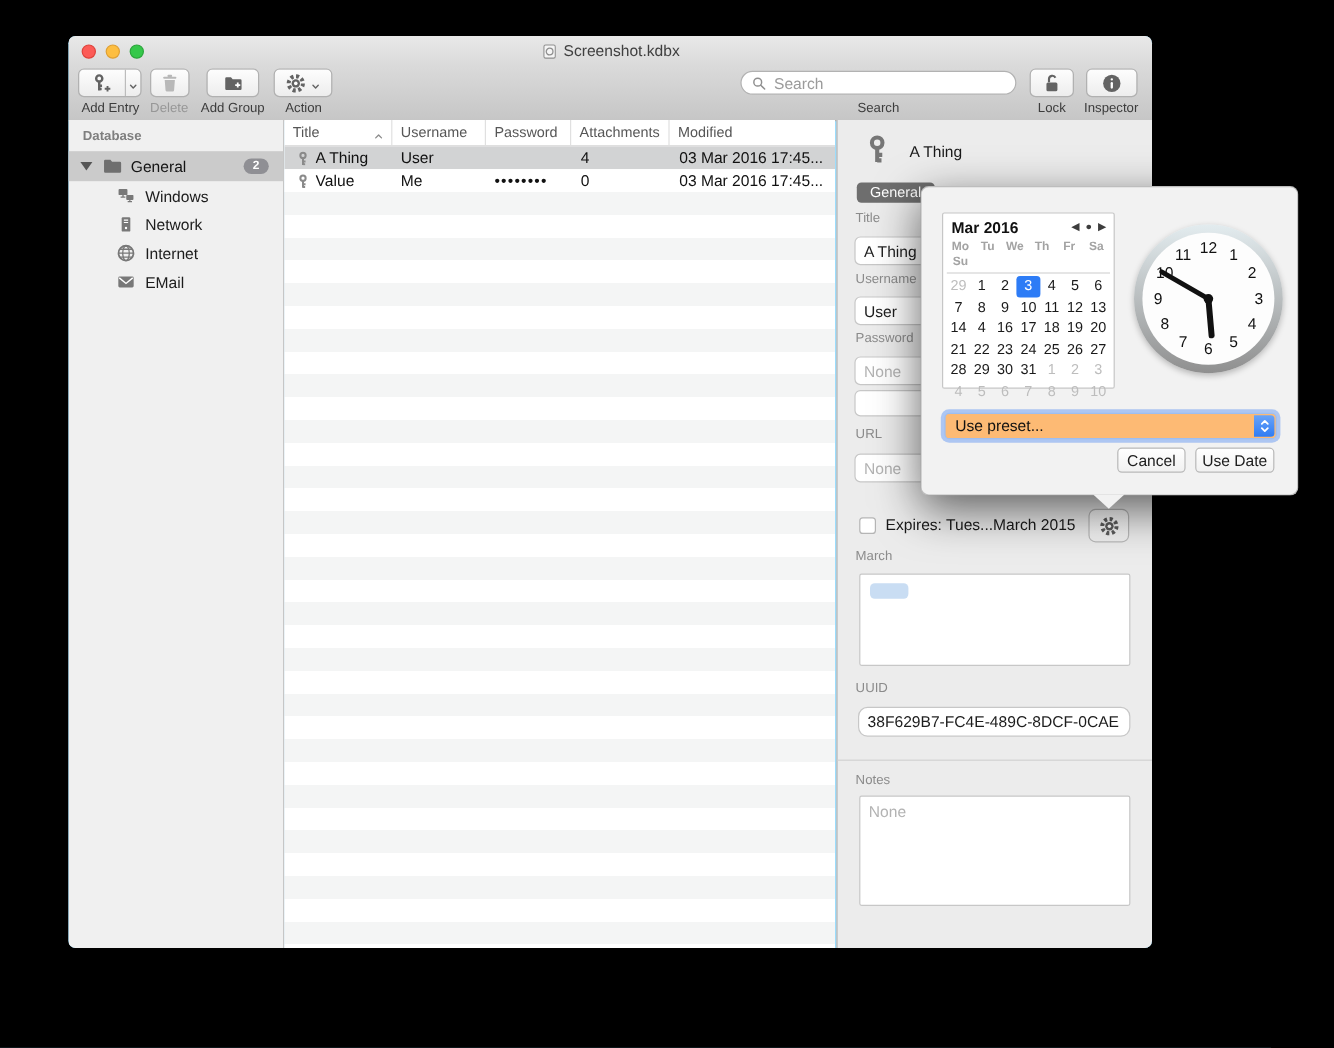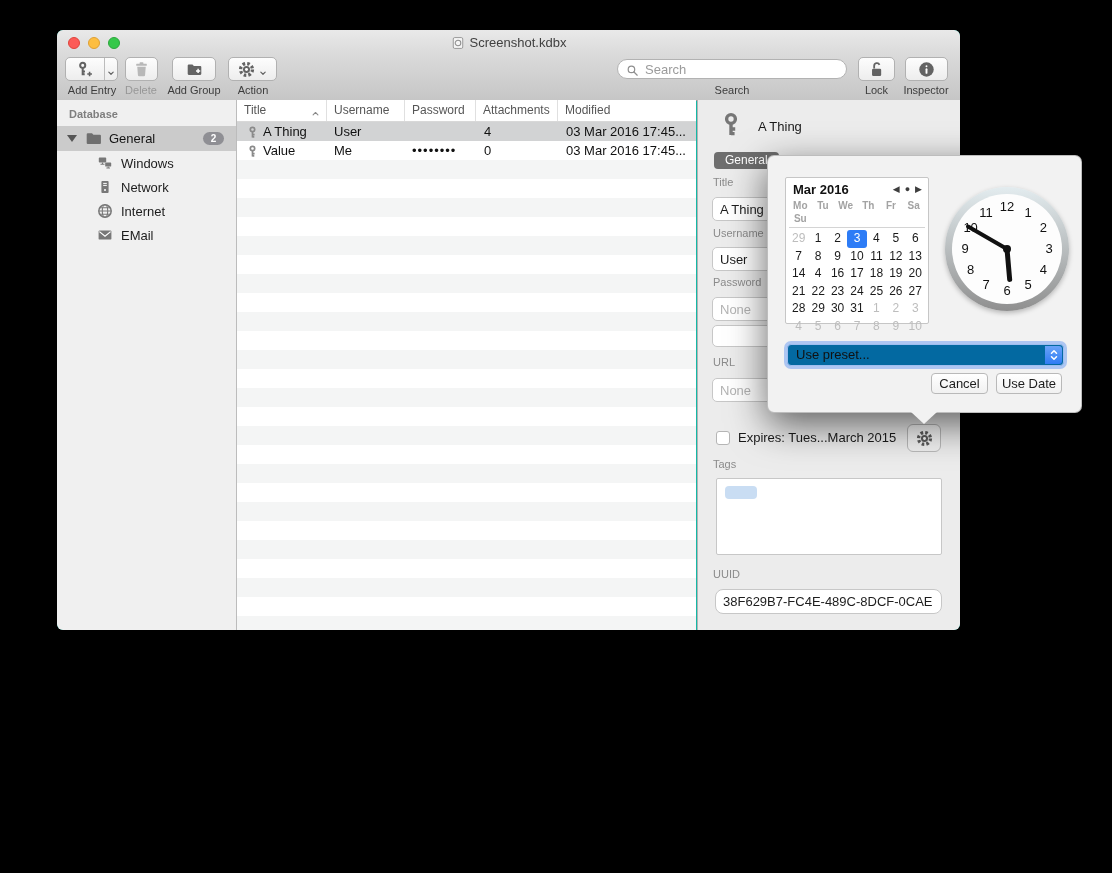--- a/index.html
+++ b/index.html
@@ -1,19 +1,19 @@
 <!DOCTYPE html>
 <html><head>
 <meta charset="utf-8">
 <style>
   html,body{margin:0;padding:0;background:#000;width:1112px;height:873px;overflow:hidden;
     font-family:"Liberation Sans","DejaVu Sans",sans-serif;-webkit-font-smoothing:antialiased;}
   .stage{position:relative;width:1112px;height:873px;background:#000;}
   
-  .window{position:absolute;left:57px;top:30px;width:903px;height:600px;background:#14b8a6;
+  .window{position:absolute;left:57px;top:30px;width:903px;height:760px;background:#7dd3fc;
     border-radius:6px;box-shadow:0 22px 60px rgba(0,0,0,.65);overflow:hidden;}
   .titlebar{position:absolute;left:0;top:0;right:0;height:25px;
     background:linear-gradient(#e9e9e9,#dadada);display:flex;align-items:center;justify-content:center;}
   .tl{position:absolute;top:7px;width:12px;height:12px;border-radius:50%;}
   .tl.red{left:11px;background:#fc5b57;border:1px solid #df443c;box-sizing:border-box;}
   .tl.yellow{left:31px;background:#fdbe41;border:1px solid #dfa034;box-sizing:border-box;}
   .tl.green{left:51px;background:#35c84a;border:1px solid #2ca63c;box-sizing:border-box;}
   .title-wrap{display:flex;align-items:center;gap:5px;font-size:13px;color:#404040;}
   .proxy{width:14px;height:14px;display:inline-block;}
   .toolbar{position:absolute;left:0;top:25px;right:0;height:45px;
@@ -107,21 +107,21 @@
   .cal-cell.muted{color:#bdbdbd;}
   .cal-cell.sel{background:#2d7cf6;color:#fff;}
   .clock{position:absolute;left:177px;top:31px;width:124px;height:124px;border-radius:50%;
     background:linear-gradient(#e3ecef,#8f8f8f);box-shadow:0 2px 5px rgba(0,0,0,.25);}
   .clock-face{position:absolute;left:7px;top:7px;width:110px;height:110px;border-radius:50%;background:#fdfdfd;}
   .clock-num{position:absolute;width:16px;height:16px;font-size:13px;color:#111;text-align:center;line-height:16px;transform:translate(-50%,-50%);}
   .hand{position:absolute;left:50%;bottom:50%;transform-origin:50% 100%;background:#111;border-radius:2px;}
   .hand.minute{width:4px;height:47px;margin-left:-2px;}
   .hand.hour{width:4.5px;height:33px;margin-left:-2.25px;}
   .clock-dot{position:absolute;left:50%;top:50%;width:8px;height:8px;margin:-4px 0 0 -4px;background:#111;border-radius:50%;}
-  .preset{position:absolute;left:19px;top:188px;width:277px;height:22px;background:#0369a1;border:1px solid #9ebef0;
+  .preset{position:absolute;left:19px;top:188px;width:277px;height:22px;background:#fdba74;border:1px solid #9ebef0;
     border-radius:4px;box-sizing:border-box;box-shadow:0 0 0 3px rgba(116,163,243,.55);font-size:13px;color:#111;
     line-height:20px;padding-left:8px;}
   .stepper{position:absolute;right:1px;top:1px;width:17px;height:18px;border-radius:0 3px 3px 0;
     background:linear-gradient(#69a3f8,#2f7cf4);display:flex;align-items:center;justify-content:center;}
   .stepper svg{width:10px;height:16px;}
   .pop-btn{position:absolute;top:217px;height:21px;background:linear-gradient(#ffffff,#f1f1f1);border:1px solid #b9b9b9;
     border-radius:4px;box-sizing:border-box;font-size:13px;color:#1d1d1d;text-align:center;line-height:19px;}
   .btn-cancel{left:163px;width:57px;}
   .btn-usedate{left:228px;width:66px;}
 </style>
@@ -328,21 +328,21 @@
         <span class="checkbox"></span>
         <div class="expires-label">Expires: Tues...March 2015</div>
         <div class="gear-btn">
           <span class="ic"><svg viewBox="0 0 16 16" width="100%" height="100%">
                 <circle cx="8" cy="8" r="5.6" fill="none" stroke="currentColor" stroke-width="3.1" stroke-dasharray="2.4 2.0"></circle>
                 <circle cx="8" cy="8" r="3.3" fill="currentColor"></circle>
                 <circle cx="8" cy="8" r="1.4" fill="#fff"></circle>
               </svg></span>
         </div>
 
-        <div class="flabel" style="top:358px;">Tags</div>
+        <div class="flabel" style="top:358px;">March</div>
         <div class="tagsbox">
           <span class="tagpill"></span>
         </div>
 
         <div class="flabel" style="top:468px;">UUID</div>
         <input class="field uuid-field" value="38F629B7-FC4E-489C-8DCF-0CAE" style="">
 
         <div class="divider"></div>
 
         <div class="flabel" style="top:544px;">Notes</div>

